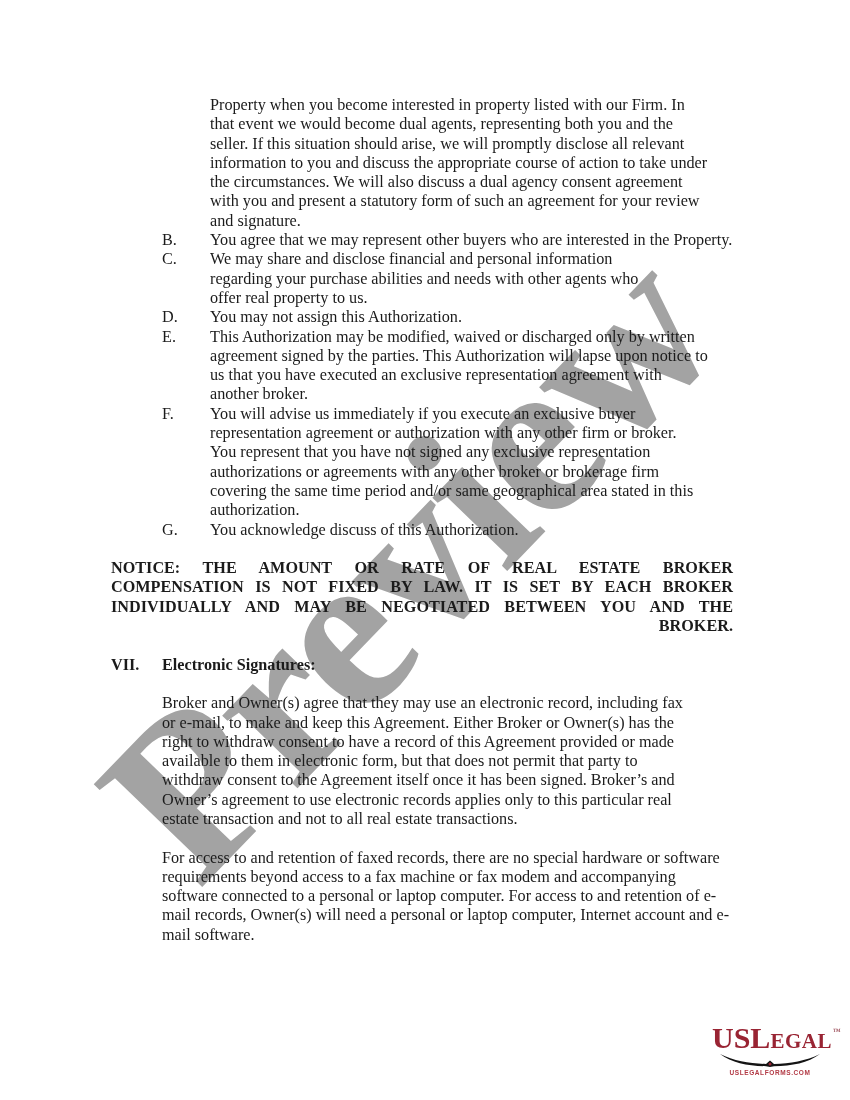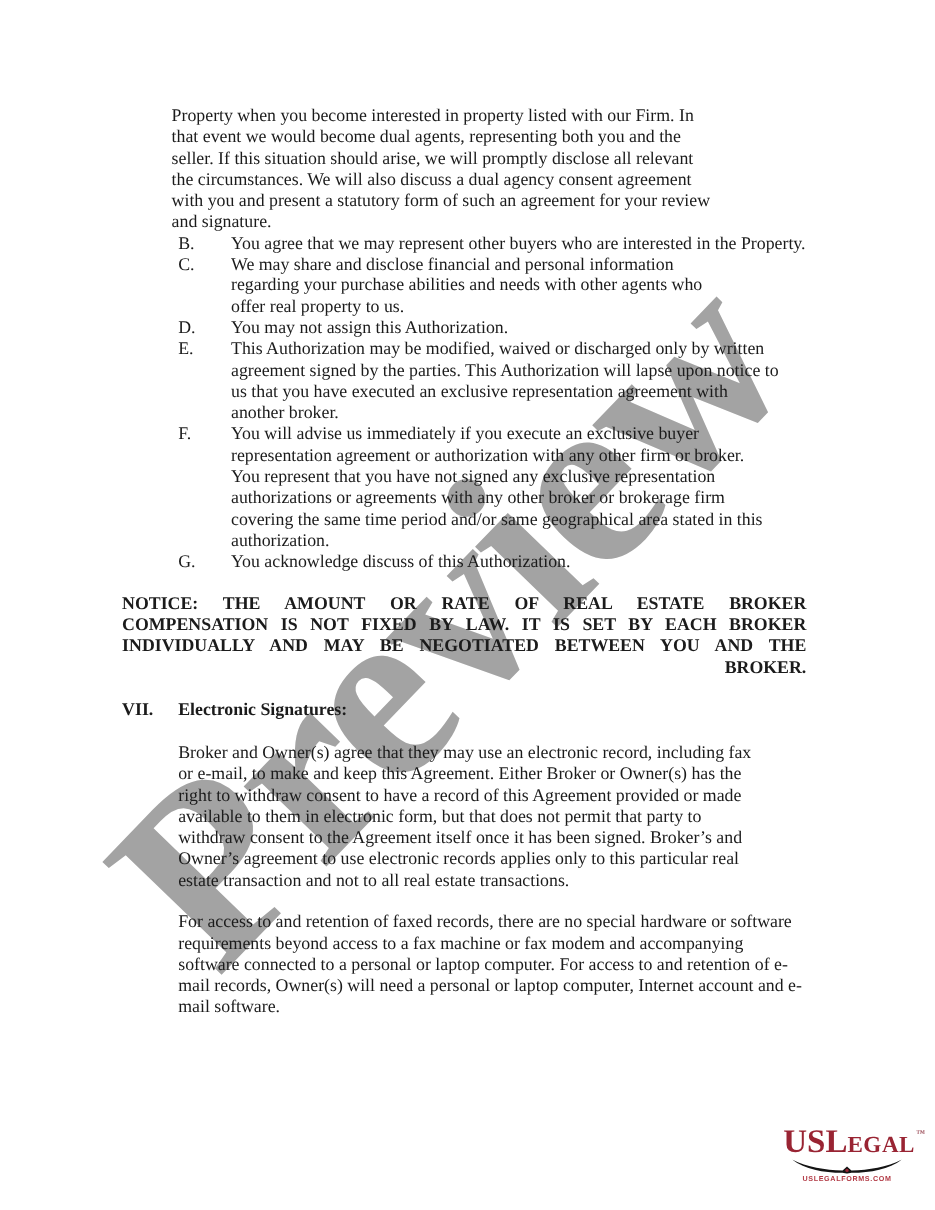--- a/index.html
+++ b/index.html
@@ -12,21 +12,21 @@
     transform:translate(-50%,-50%) rotate(-46deg);
     font-family:"Liberation Serif","DejaVu Serif",serif;
     font-weight:700;font-size:228px;letter-spacing:-3px;
     color:#a3a3a3;white-space:nowrap;z-index:1;user-select:none;
   }
   .doc{
     position:absolute;left:111px;top:96px;width:660px;z-index:2;
     font-size:16.2px;line-height:19.3px;
   }
   .line{white-space:nowrap;}
-  .intro{margin-left:45px;}
+  .intro{margin-left:99px;}
   .li-row{display:flex;}
   .li-letter{flex:0 0 48px;margin-left:51px;}
   .li-text{flex:1 1 auto;}
   .spacer{height:19.3px;}
   .notice{font-weight:700;width:622px;}
   .notice .line{white-space:normal;text-align:justify;text-align-last:justify;}
   .notice .last-line{text-align:right;}
   .heading{display:flex;font-weight:700;}
   .heading-num{flex:0 0 51px;}
   .para{margin-left:51px;}
@@ -53,20 +53,21 @@
 <div class="page">
 
   <div class="watermark" style="color: rgb(163, 163, 163);">Preview</div>
 
   <div class="doc">
 
     <div class="intro">
         <div class="line">Property when you become interested in property listed with our Firm. In</div>
         <div class="line">that event we would become dual agents, representing both you and the</div>
         <div class="line">seller. If this situation should arise, we will promptly disclose all relevant</div>
+        <div class="line">information to you and discuss the appropriate course of action to take under</div>
         <div class="line">the circumstances. We will also discuss a dual agency consent agreement</div>
         <div class="line">with you and present a statutory form of such an agreement for your review</div>
         <div class="line">and signature.</div>
       </div>
 
     <div>
         <div class="li-row">
           <div class="li-letter">B.</div>
           <div class="li-text">
             <div class="line">You agree that we may represent other buyers who are interested in the Property.</div>

